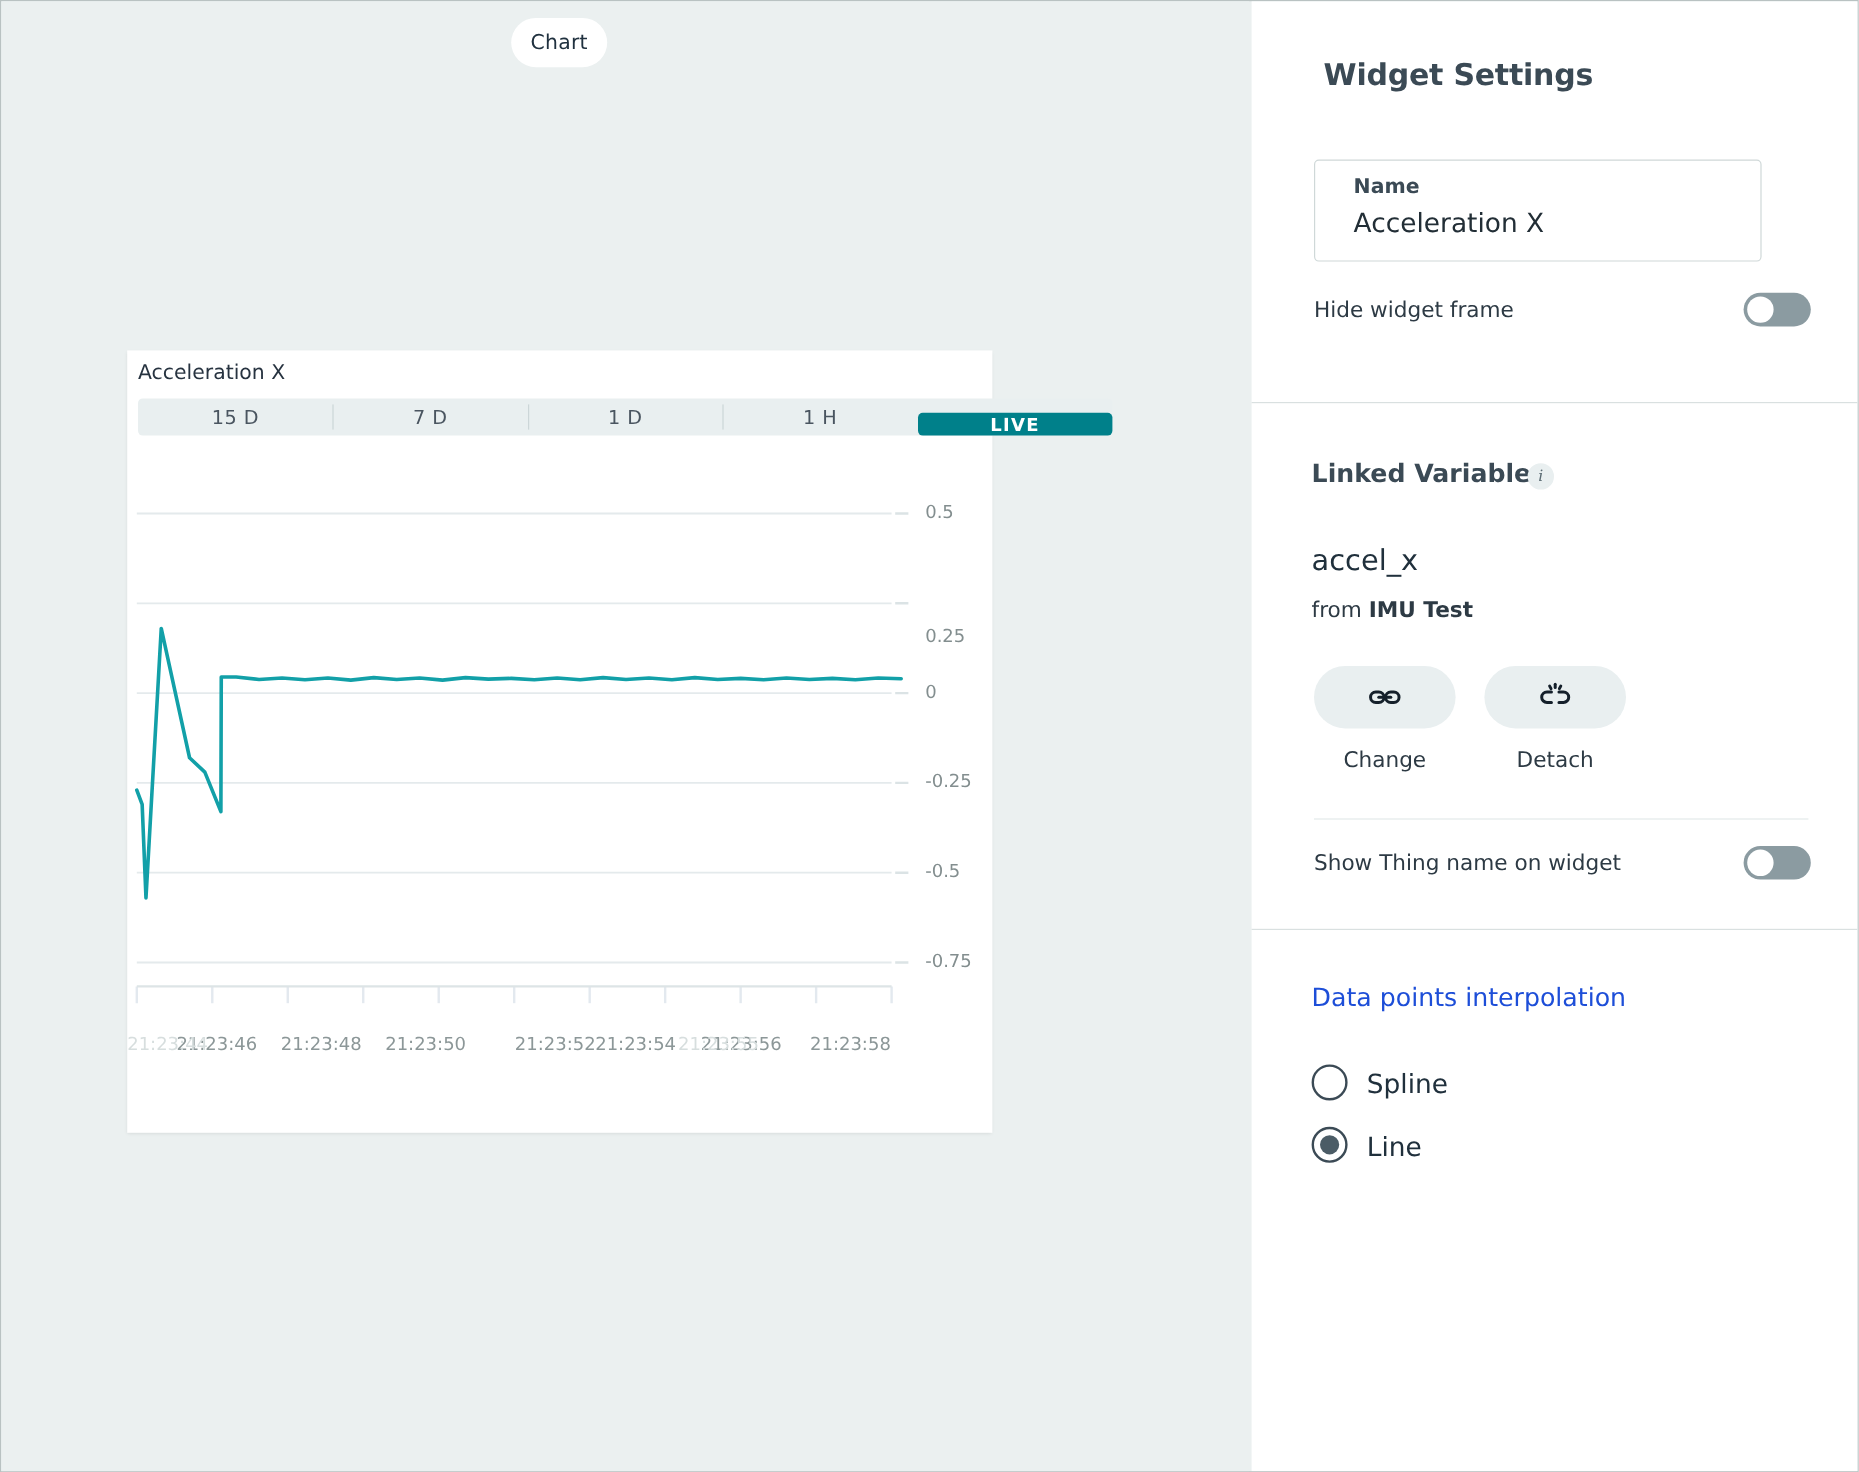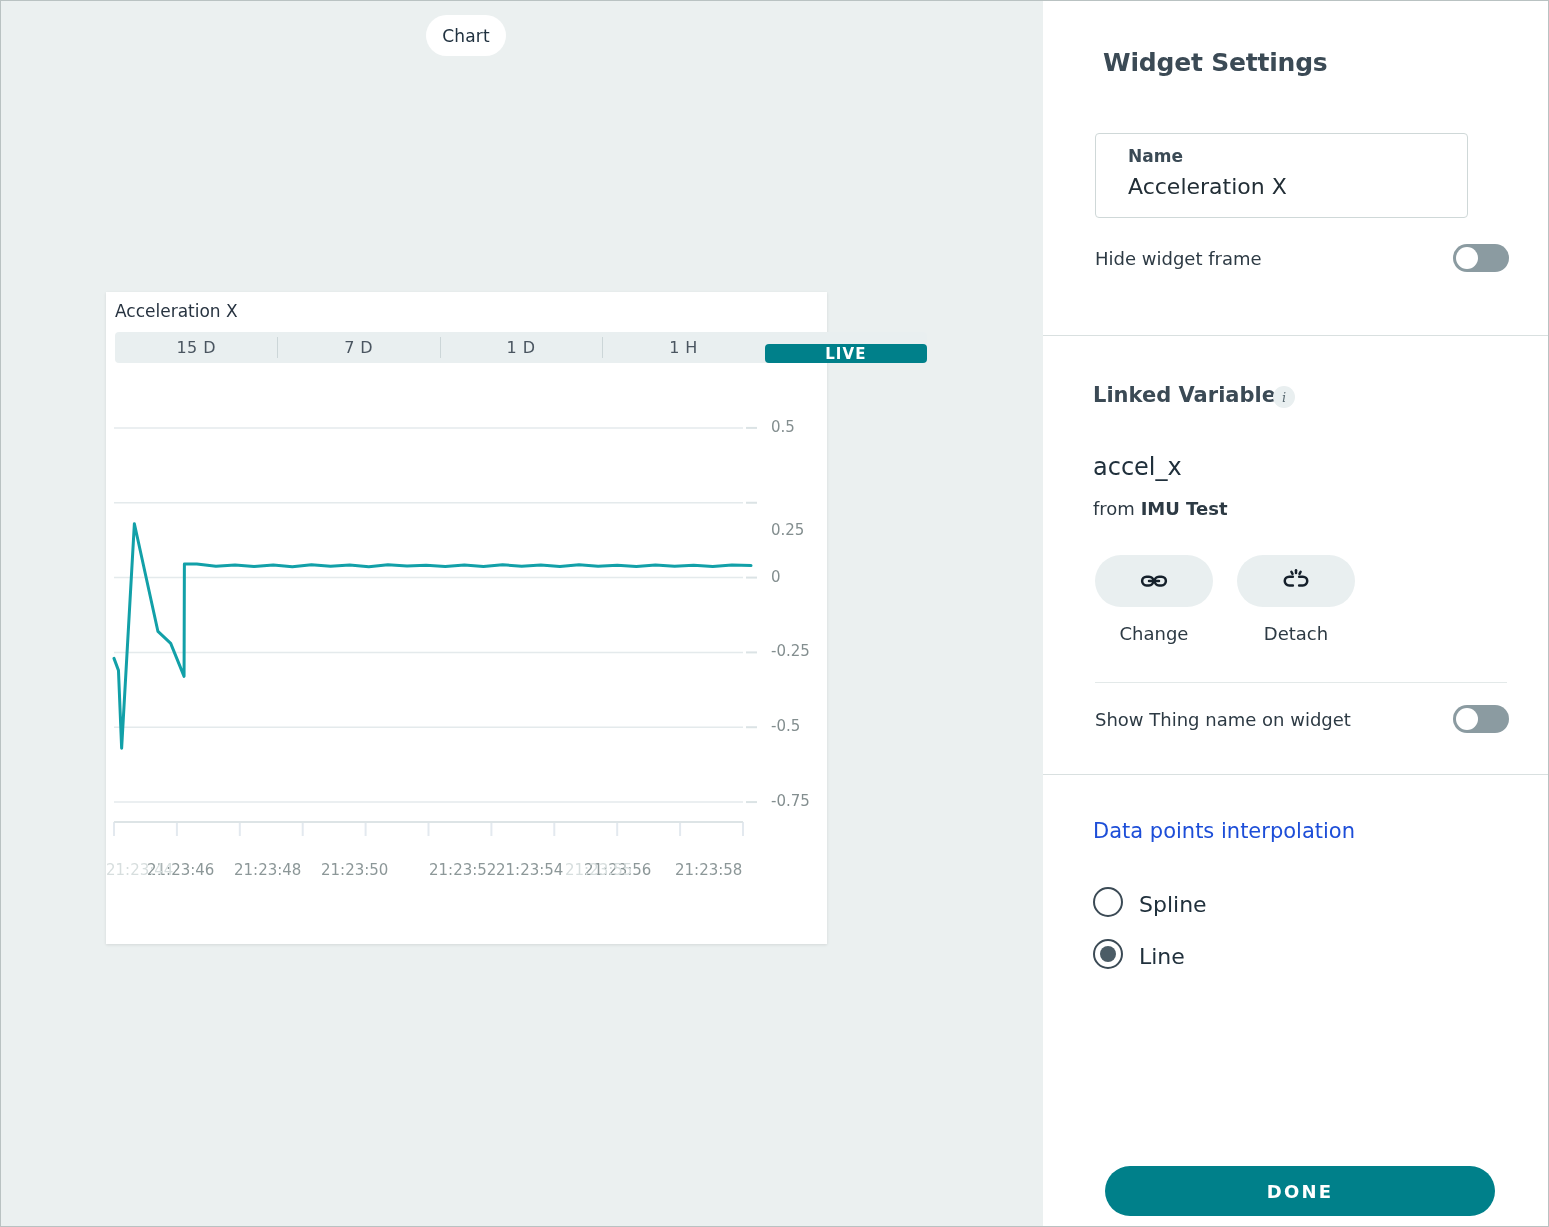--- a/index.html
+++ b/index.html
@@ -362,15 +362,14 @@
     <div class="radio-row" style="top:886px;">
       <div class="radio"></div>
       <div class="radio-label">Spline</div>
     </div>
 
     <div class="radio-row" style="top:938px;">
       <div class="radio checked"></div>
       <div class="radio-label">Line</div>
     </div>
 
-    <button id="done-btn">DONE</button>
   </div>
 </div>
 
 </body></html>

